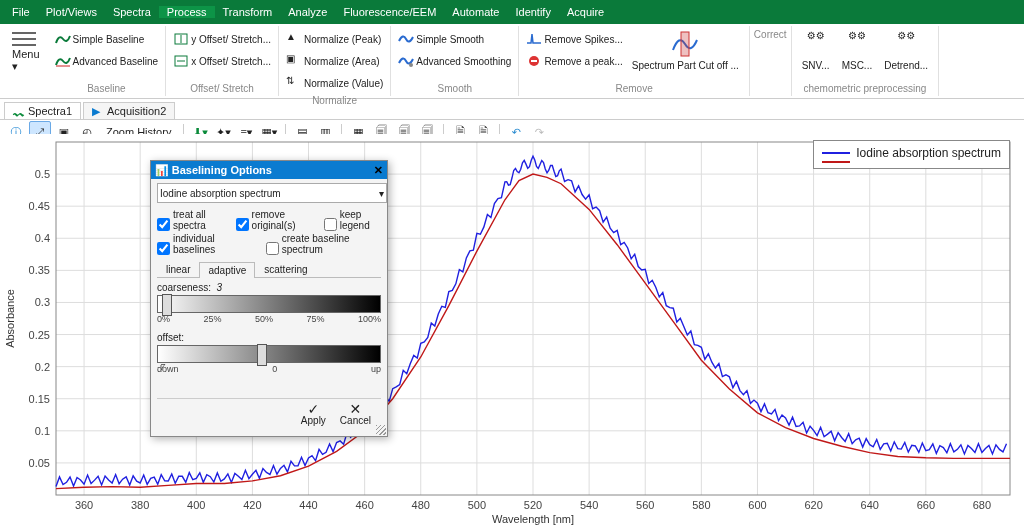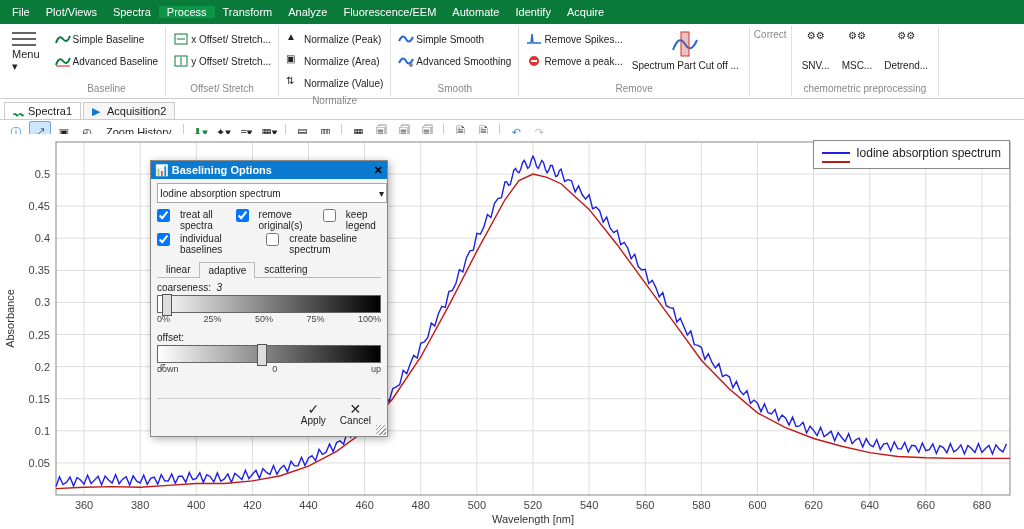--- a/index.html
+++ b/index.html
@@ -28,21 +28,21 @@
 .plotarea{position:absolute;left:0;top:134px;right:0;bottom:0;background:#fff}
 .plot-svg{position:absolute;inset:0}
 .legend{position:absolute;top:6px;right:14px;background:#fff;border:1px solid #888;padding:4px 8px;font-size:12px}
 .legend .lrow{display:flex;align-items:center;margin:1px 0}
 .legend .swatch{width:28px;height:0;border-top:2px solid;margin-right:6px}
 .dialog{position:absolute;left:150px;top:160px;width:236px;background:#f4f4f4;border:1px solid #888;box-shadow:2px 2px 8px rgba(0,0,0,0.3);font-size:11px}
 .dialog .titlebar{background:#0a7bd0;color:#fff;height:18px;display:flex;align-items:center;justify-content:space-between;padding:0 4px;font-weight:bold}
 .dialog .close{cursor:pointer;font-weight:bold;color:#000;background:none;font-family:Arial}
 .dialog .body{padding:4px 6px}
 .drow{display:flex;align-items:center;margin:2px 0;gap:10px}
-.drow label{display:flex;align-items:flex-start;gap:10px;font-size:10px}
+.drow label{display:flex;align-items:flex-end;gap:3px;font-size:10px}
 .drow input[type=checkbox]{margin:0}
 .dropdown{width:100%;height:18px;border:1px solid #aaa;background:#fff;padding:0 2px;font-size:10px;display:flex;align-items:center;justify-content:space-between}
 .dtabs{display:flex;border-bottom:1px solid #bbb;margin:6px 0 4px}
 .dtab{padding:2px 8px;border:1px solid transparent;border-bottom:none;font-size:10px;cursor:pointer}
 .dtab.active{border-color:#bbb;background:#f4f4f4;position:relative;top:1px}
 .slider-wrap{margin:4px 0 8px}
 .slider-label{font-size:10px;margin-bottom:2px}
 .gradient-bar{height:16px;background:linear-gradient(to right,#fff,#000);border:1px solid #666;position:relative}
 .gradient-bar .thumb{position:absolute;top:-2px;width:8px;height:20px;background:#ddd;border:1px solid #555;transform:translateX(-50%)}
 .ticks{display:flex;justify-content:space-between;font-size:9px;color:#444;margin-top:1px}
@@ -99,32 +99,32 @@
         </div>
     </div>
     <div class="glabel">Baseline</div>
   </div>
   <div class="rgroup">
     <div>
       <div class="rrow">
           <div class="rbtn">
             <span class="ico"><svg viewBox="0 0 16 16">
                 <rect x="2" y="3" width="12" height="10" fill="none" stroke="#0a7a3a"></rect>
+                <path d="M8 4v8" stroke="#0a7a3a"></path>
+              </svg></span>
+            <span>y Offset/ Stretch...</span>
+          </div>
+        </div>
+      <div class="rrow">
+          <div class="rbtn">
+            <span class="ico"><svg viewBox="0 0 16 16">
+                <rect x="2" y="3" width="12" height="10" fill="none" stroke="#0a7a3a"></rect>
                 <path d="M4 8h8" stroke="#0a7a3a"></path>
               </svg></span>
             <span>x Offset/ Stretch...</span>
-          </div>
-        </div>
-      <div class="rrow">
-          <div class="rbtn">
-            <span class="ico"><svg viewBox="0 0 16 16">
-                <rect x="2" y="3" width="12" height="10" fill="none" stroke="#0a7a3a"></rect>
-                <path d="M8 4v8" stroke="#0a7a3a"></path>
-              </svg></span>
-            <span>y Offset/ Stretch...</span>
           </div>
         </div>
     </div>
     <div class="glabel">Offset/ Stretch</div>
   </div>
   <div class="rgroup">
     <div>
       <div class="rrow">
           <div class="rbtn">
             <span class="ico">▲</span>

